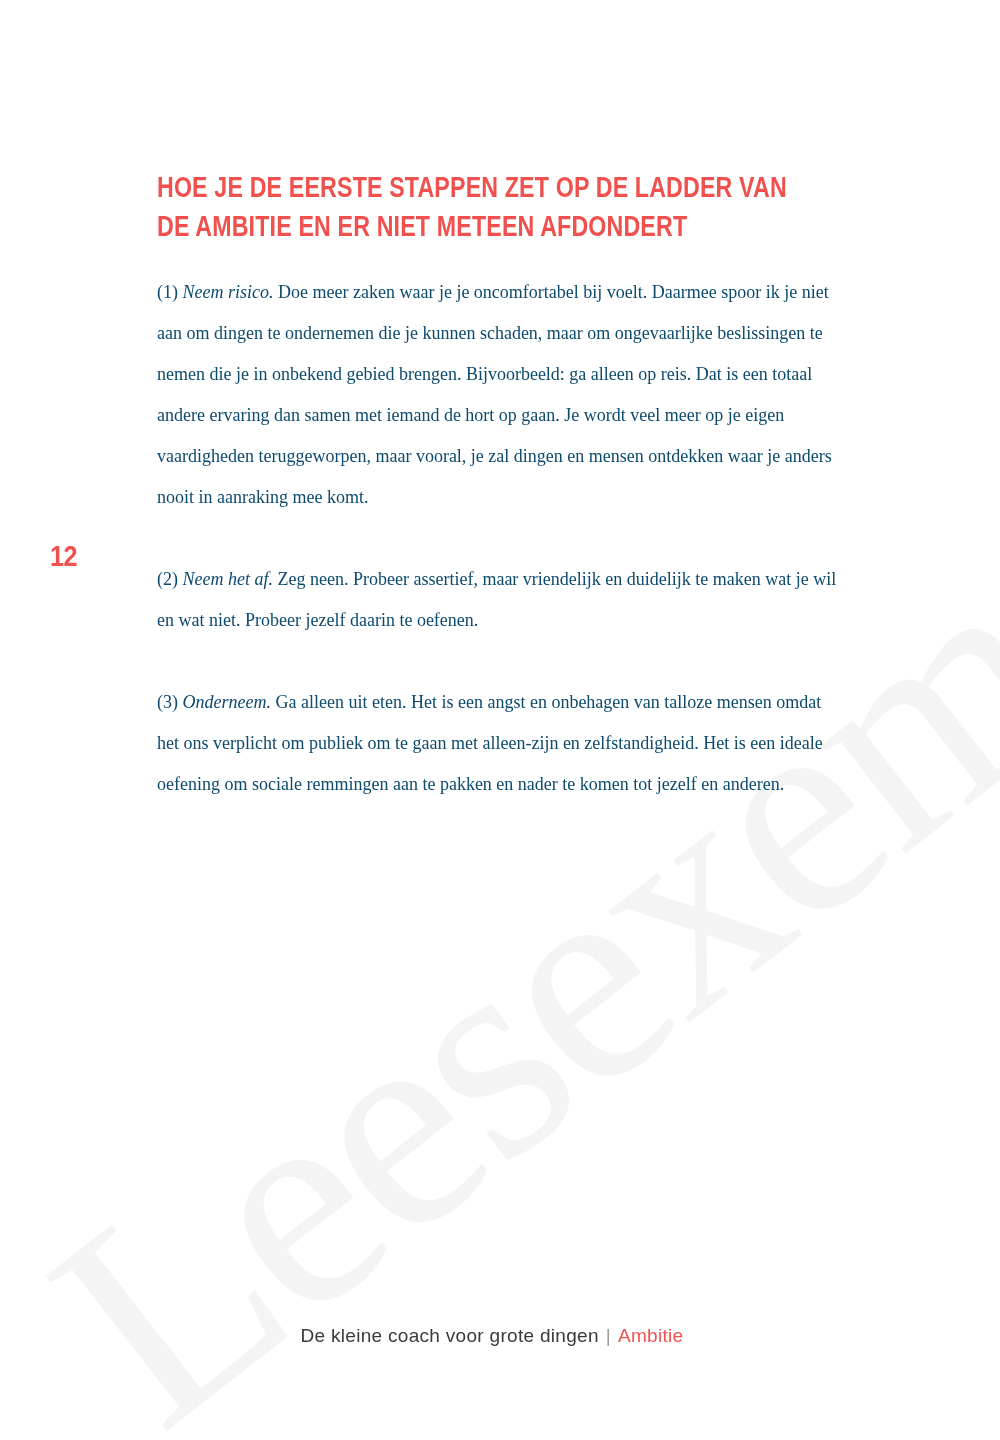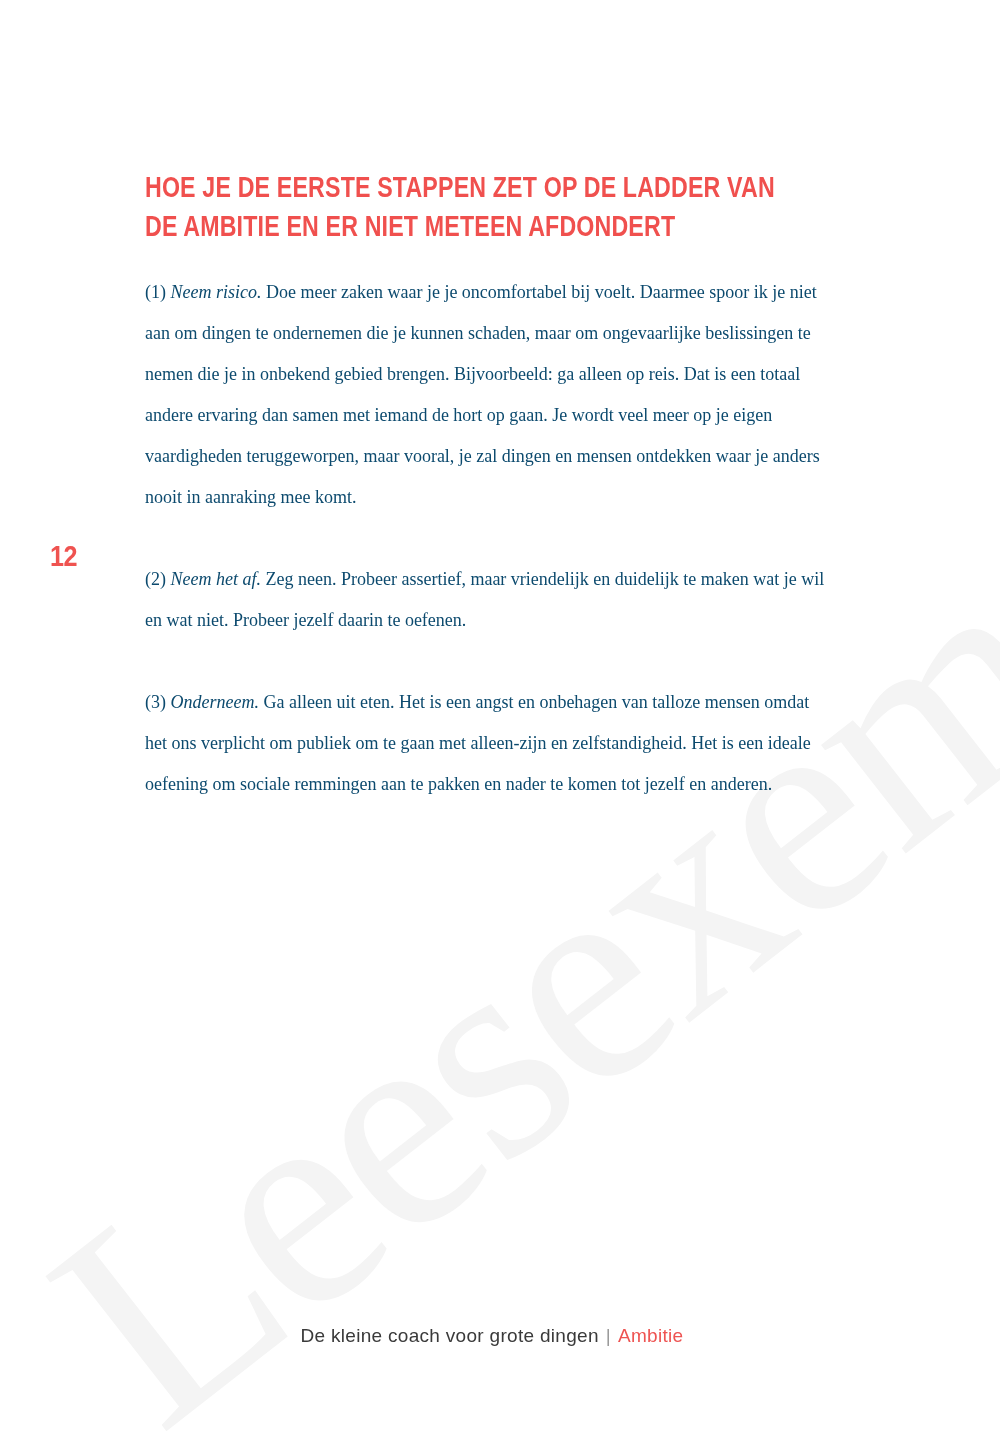--- a/index.html
+++ b/index.html
@@ -38,21 +38,21 @@
     line-height: 0.95;
     letter-spacing: -6px;
     color: #f4f4f4;
     white-space: nowrap;
     font-weight: 400;
   }
 
   
   .content {
     position: absolute;
-    left: 145px;
+    left: 157px;
     top: 0;
     width: 684px;
     z-index: 2;
   }
 
   .doc-title {
     margin: 0;
     padding-top: 168px;
     font-family: "Liberation Sans Narrow", "Liberation Sans", "DejaVu Sans", sans-serif;
     font-weight: 700;

